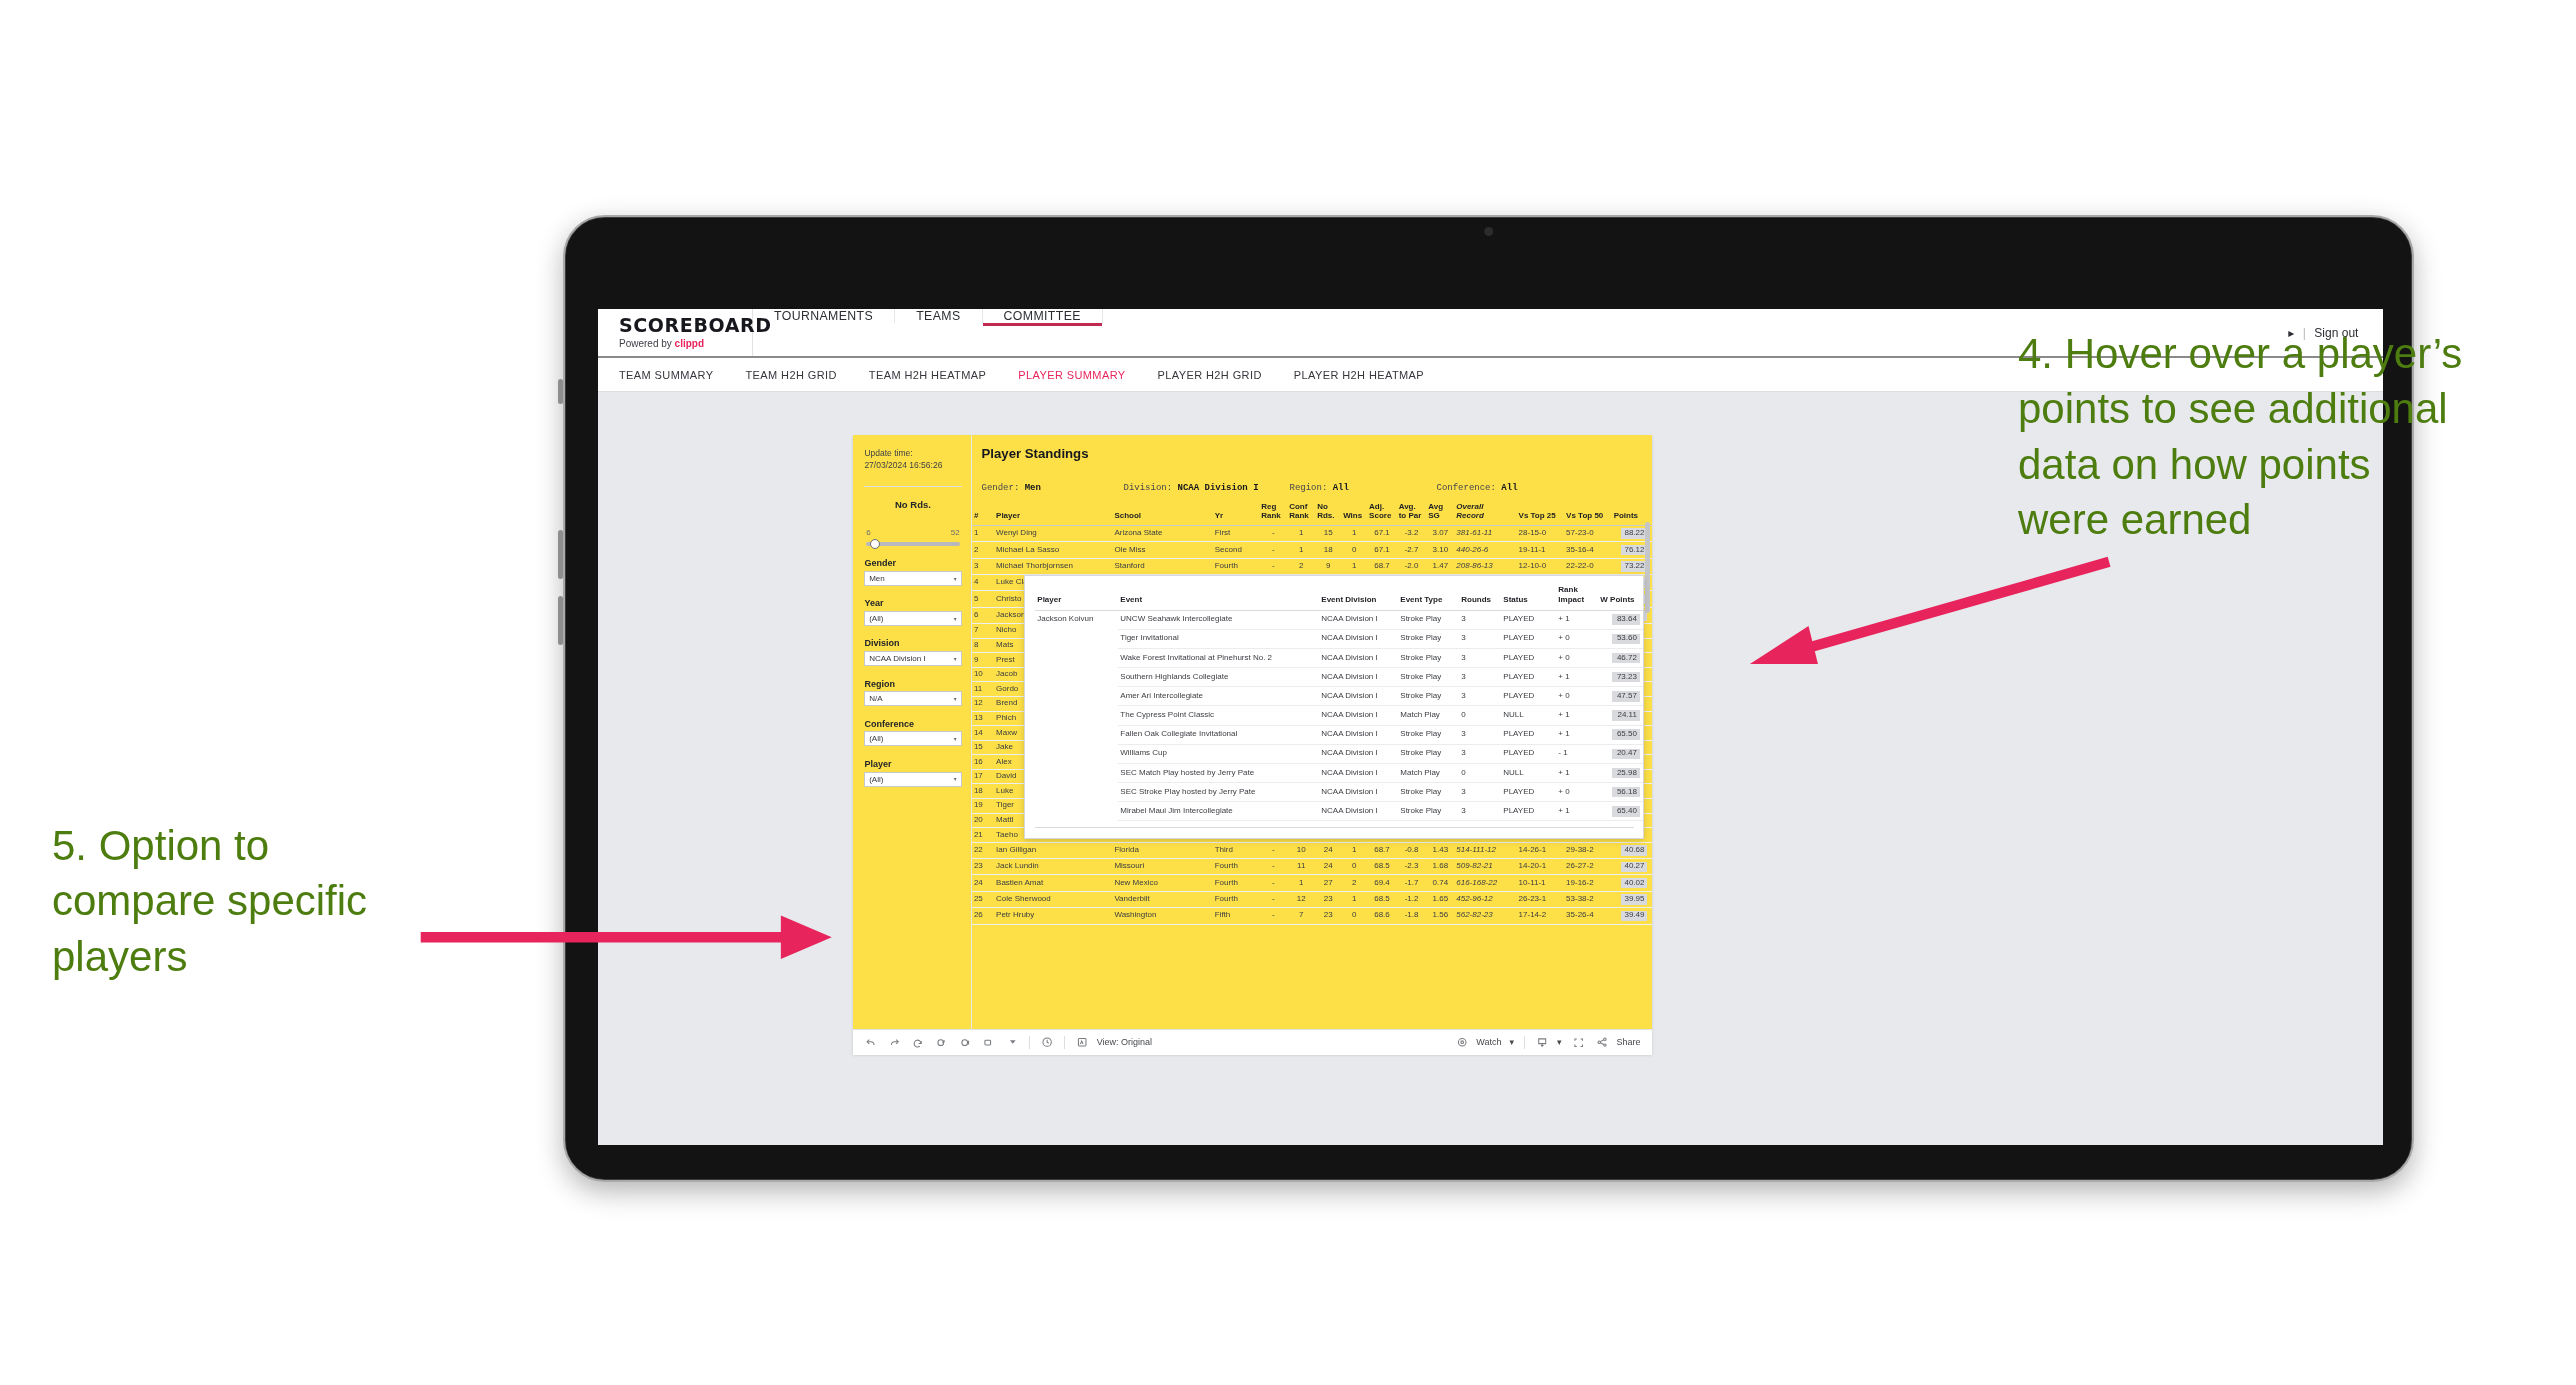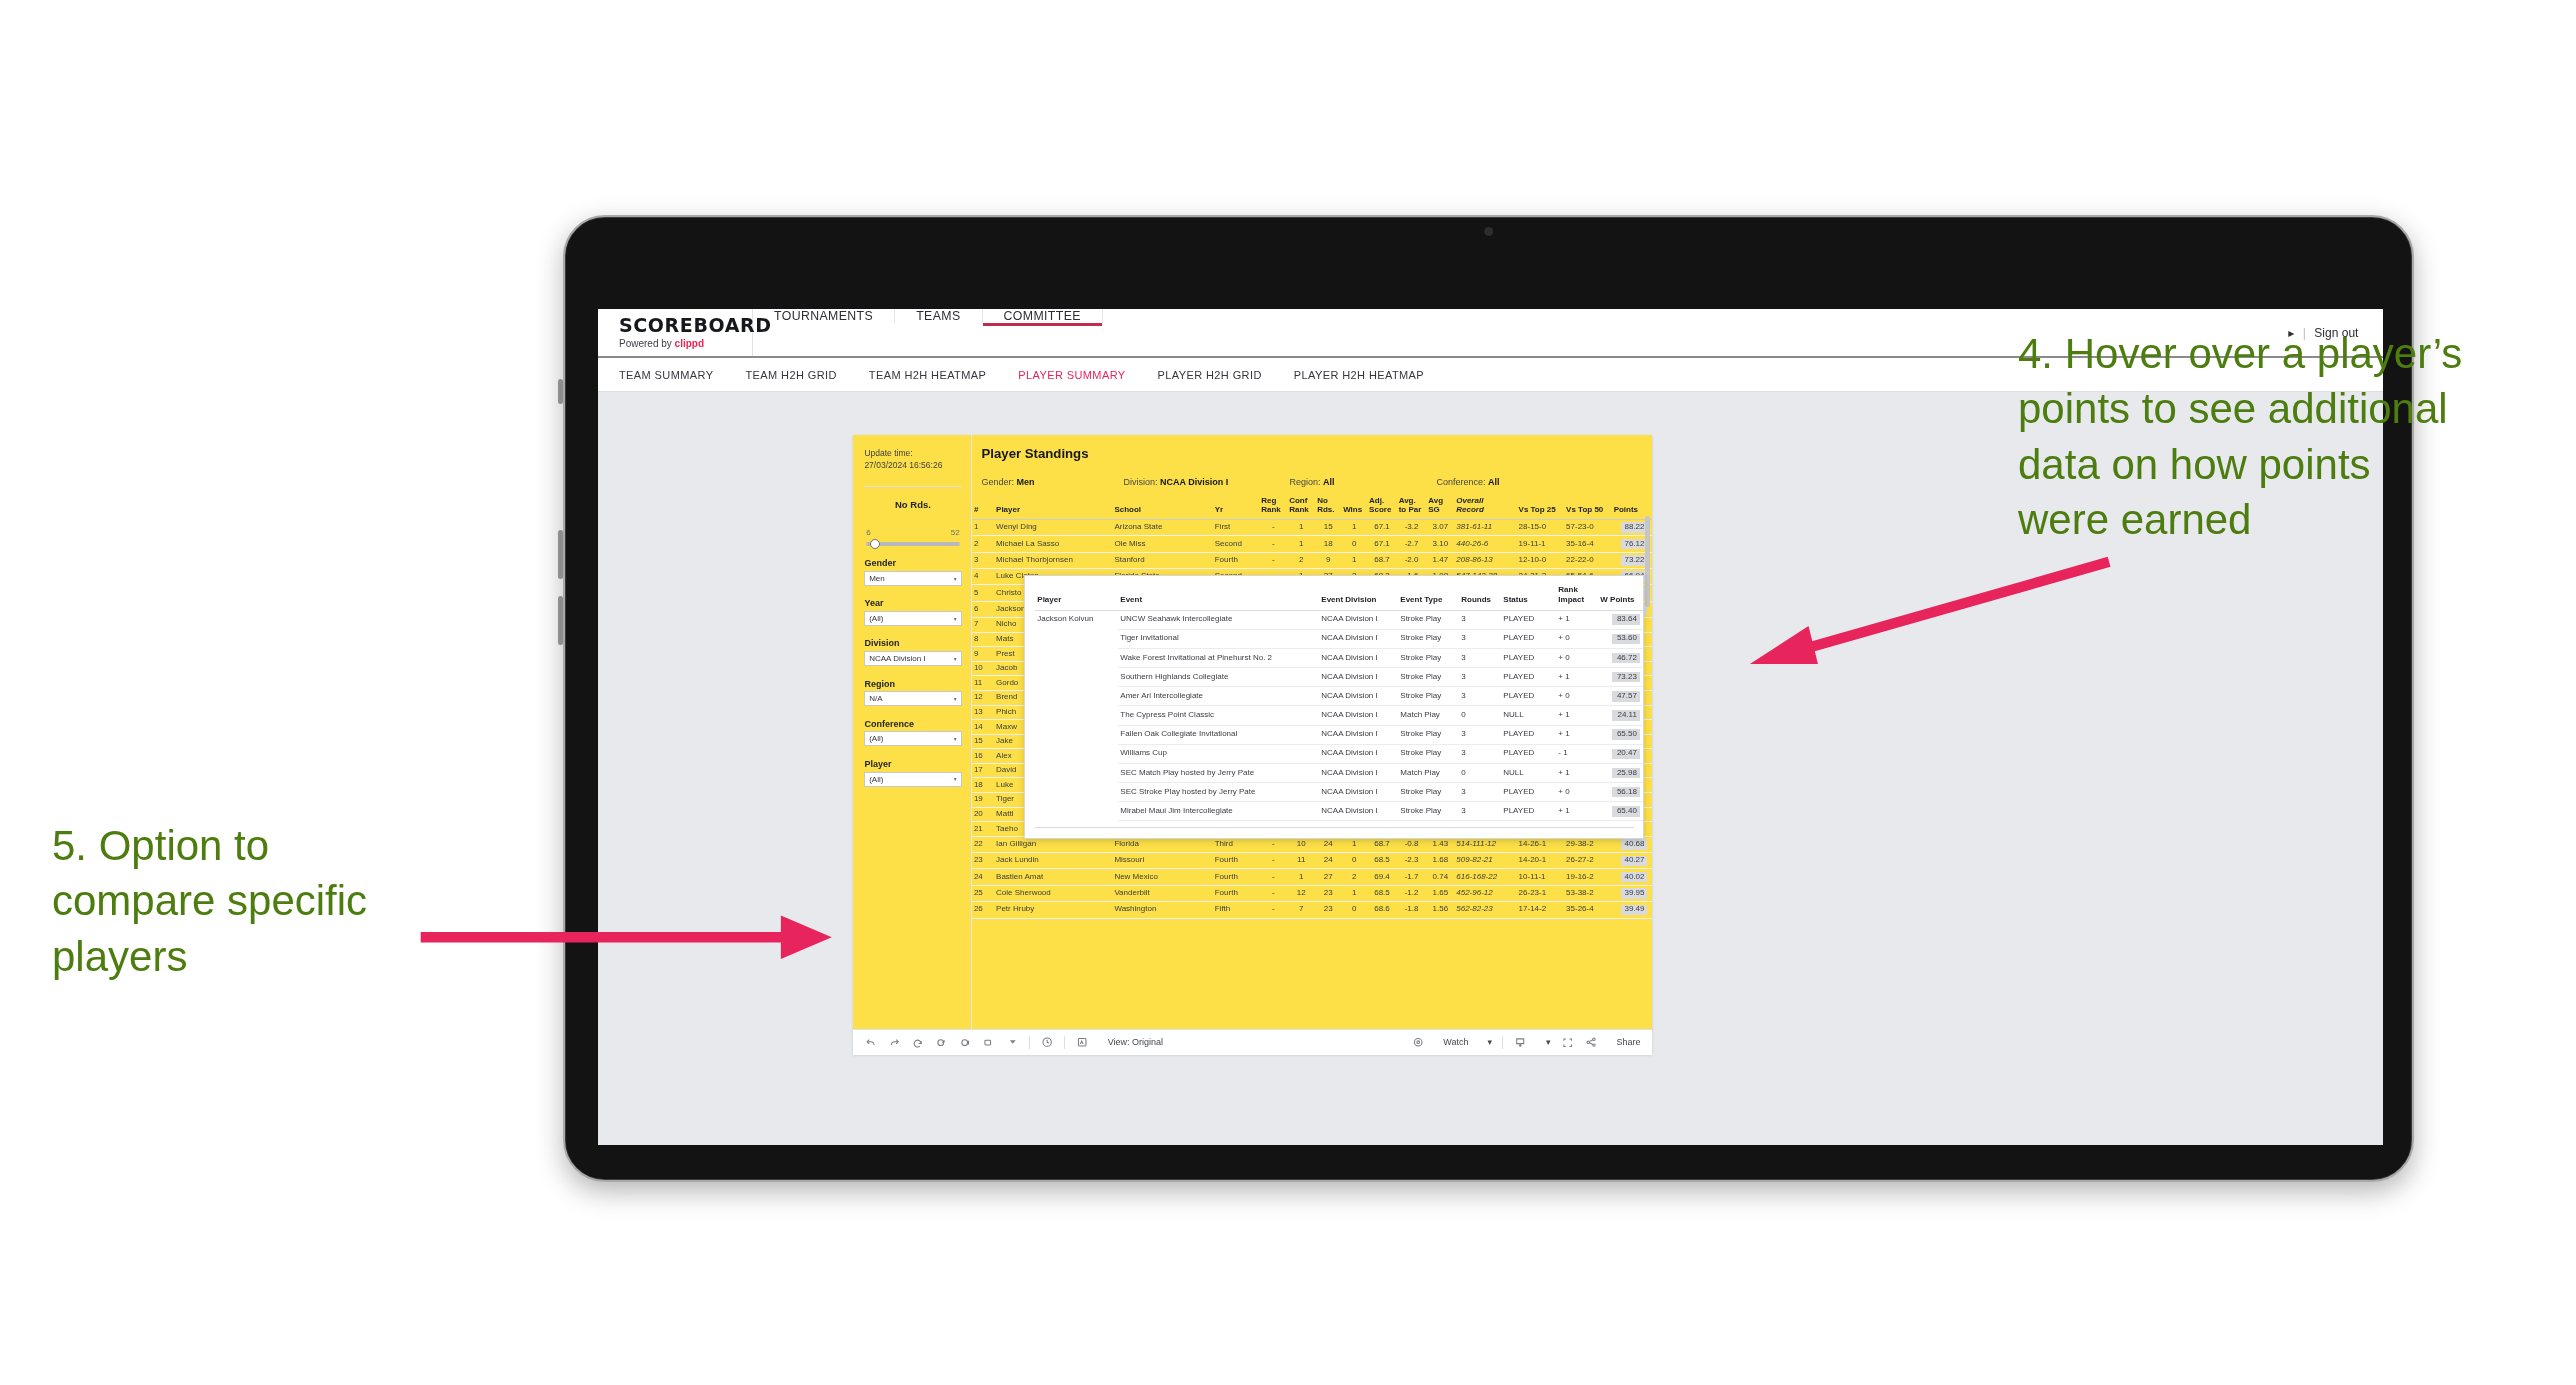--- a/index.html
+++ b/index.html
@@ -110,21 +110,21 @@
   .slider-title { font-size:9.5px; color:#232529; font-weight:700; text-align:center; margin-bottom:18px;}
   .slider-minmax { display:flex; justify-content:space-between; font-size:8px; color:#6b6d72; }
   .slider-track { position:relative; height:3.8px; background:#b7b9bd; border-radius:1.9px; margin-top:5.7px; }
   .slider-knob { position:absolute; left:3.8px; top:-3.3px; width:10.4px; height:10.4px;
                  border-radius:50%; background:#fff; border:1.4px solid #6b6d72; }
 
   
   .report { flex:1; min-width:0; position:relative; display:flex; flex-direction:column; }
   .rpt-head { padding:11.4px 0 5.7px 9.5px; }
   .rpt-title { font-size:13.2px; font-weight:700; color:#16181d; }
-  .rpt-meta { display:flex; margin-top:16px; font-size:9px; color:#45474c; }
+  .rpt-meta { display:flex; margin-top:22px; font-size:9px; color:#45474c;font-family:Liberation Mono, monospace; }
   .rpt-meta > div { white-space:nowrap; }
   .rpt-meta .m1 { width:142px; } .rpt-meta .m2 { width:166px; }
   .rpt-meta .m3 { width:147px; }
   .rpt-meta b { color:#16181d; font-weight:700; }
 
   .tbl-wrap { flex:1; min-height:0; position:relative; overflow:hidden; }
   table.stand { width:100%; border-collapse:collapse; table-layout:fixed; }
   table.stand th {
     font-size:8px; color:#1d1f24; font-weight:700; text-align:left;
     vertical-align:bottom; padding:2.8px 1.9px 4.7px 1.9px; line-height:1.15;
@@ -179,21 +179,21 @@
   
   .toolbar {
     height:26.5px; border-top:0.9px solid #e0e1e4; background:#fff;
     display:flex; align-items:center; padding:0 11.4px; gap:10.4px;
     font-size:9px; color:#5d5f64;
   }
   .toolbar .spacer { margin-left:auto; }
   .tb-ico { width:13.2px; height:13.2px; display:flex; align-items:center; justify-content:center;
             color:#7a7c81; cursor:pointer; }
   .tb-div { width:0.9px; height:13.2px; background:#dddee1; }
-  .tb-txt { display:flex; align-items:center; gap:19px; cursor:pointer; color:#46484d; }
+  .tb-txt { display:flex; align-items:center; gap:8px; cursor:pointer; color:#46484d; }
 
   
   .anno {
     position:absolute; font-family:"Liberation Sans", sans-serif;
     font-size:42px; line-height:1.32; color:#4d7c0f; font-weight:400;
   }
   #anno-right { left:2018px; top:326px; width:445px; }
   #anno-left  { left:52px;  top:818px; width:341px; }
   svg.arrow { position:absolute; overflow:visible; }
 </style>

